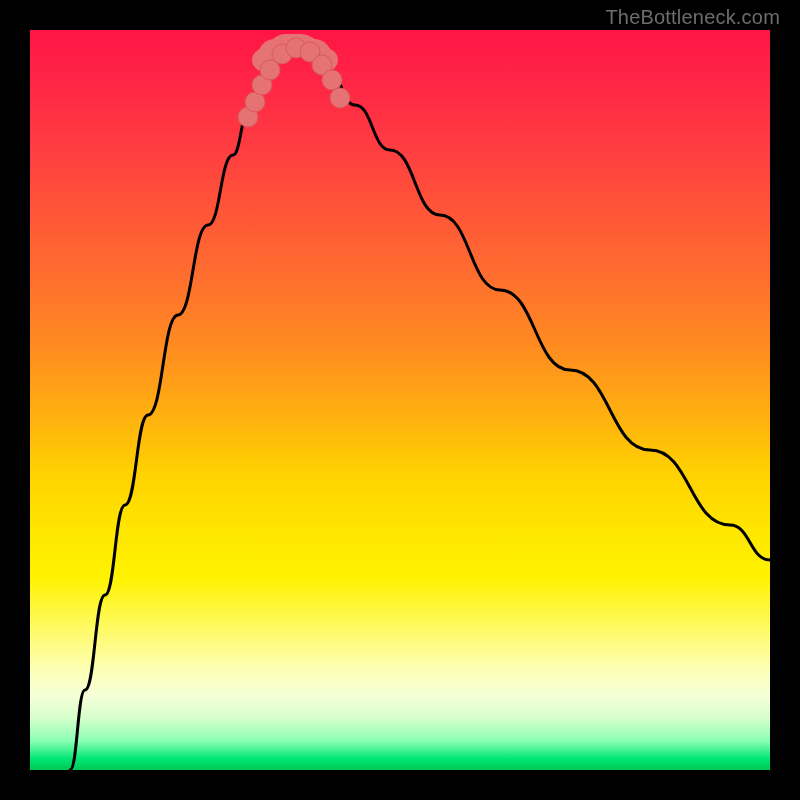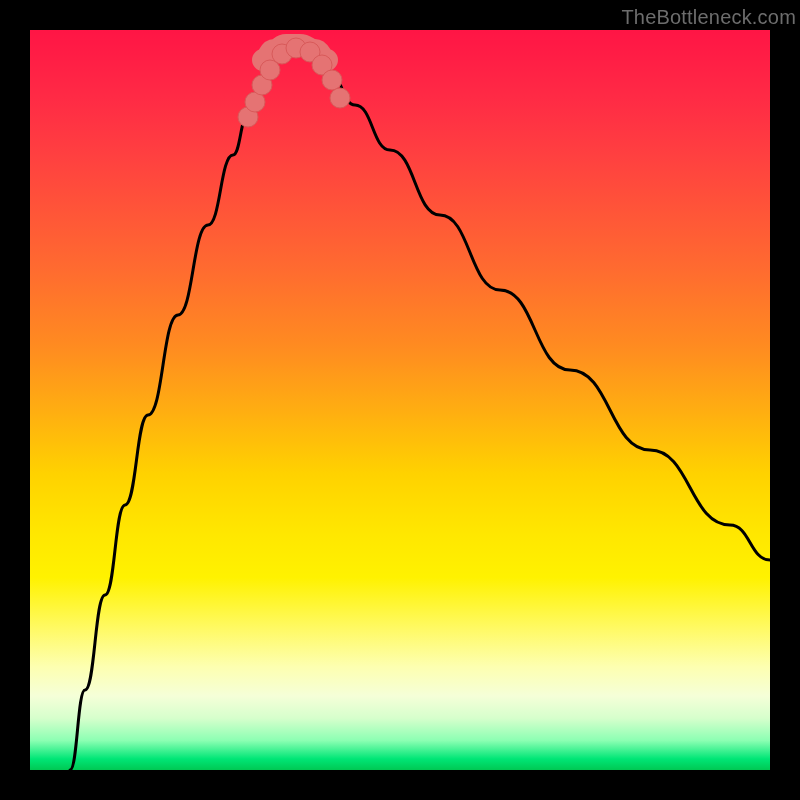--- a/index.html
+++ b/index.html
@@ -45,21 +45,21 @@
       #f5ffd8 90%,
       #d6ffcc 93%,
       #8cffb3 96%,
       #00e676 98.5%,
       #00c853 100%
     );
   }
   .watermark {
     position: absolute;
     top: 6px;
-    right: 4px;
+    right: 20px;
     color: #6d6d6d;
     font-size: 20px;
     font-weight: 500;
     letter-spacing: 0.2px;
     user-select: none;
   }
   svg.curves {
     position: absolute;
     inset: 0;
     width: 100%;

